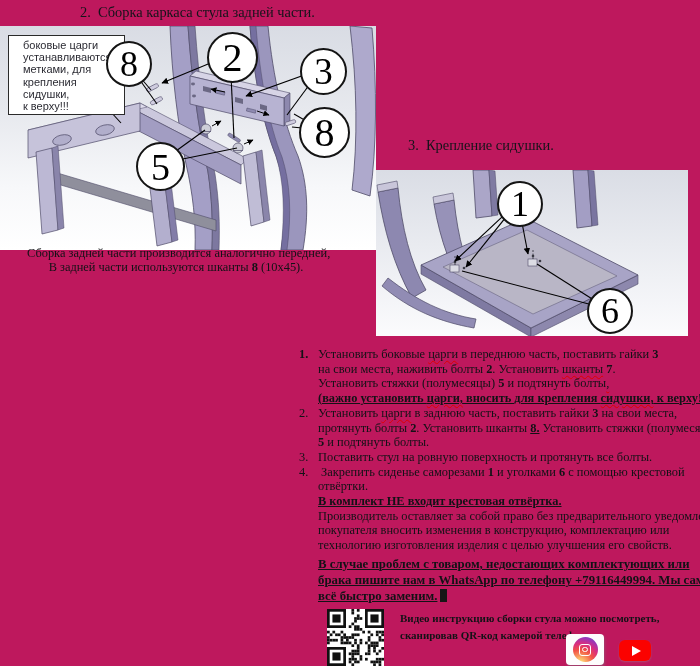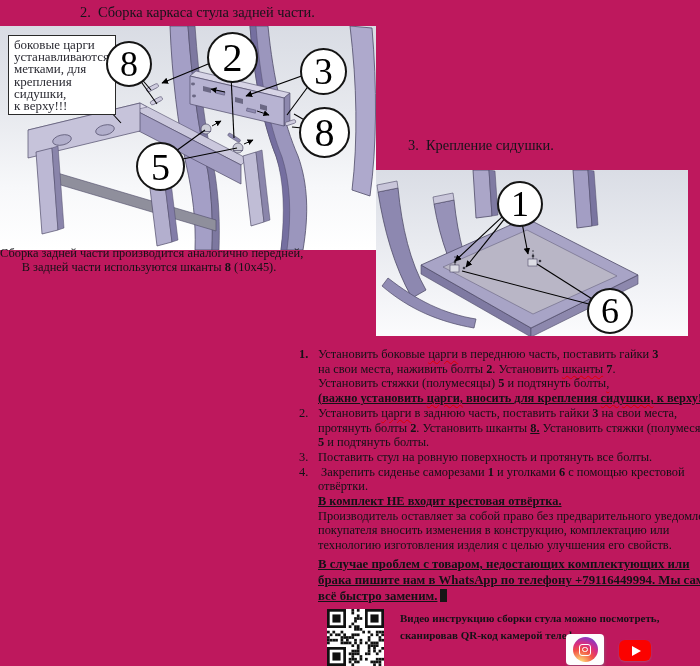--- a/index.html
+++ b/index.html
@@ -4,28 +4,28 @@
 <style>
   html,body{margin:0;padding:0;background:#fff;}
   .page{position:relative;width:700px;height:666px;background:#be185d;overflow:hidden;
         font-family:"Liberation Serif",serif;color:#121216;}
   .abs{position:absolute;}
   .doc-title{font-size:14.4px;white-space:pre;color:#14141a;}
   
   .diagram{position:absolute;overflow:hidden;}
   .diagram svg{position:absolute;left:0;top:0;}
   .callout-box{position:absolute;left:8px;top:9px;width:97px;background:#fff;
-        border:1px solid #2a2a2a;padding:3px 4px 2px 5px;
-        font-family:Liberation Serif, serif;font-size:13px;line-height:12.2px;color:#2b2b33;}
+        border:1px solid #2a2a2a;padding:3px 4px 2px 14px;
+        font-family:Liberation Sans, sans-serif;font-size:11px;line-height:12.2px;color:#2b2b33;}
   .balloon{position:absolute;border:2px solid #141414;border-radius:50%;background:#fff;
         display:flex;align-items:center;justify-content:center;
         font-family:"Liberation Serif",serif;color:#000;line-height:1;}
   
   .tline{white-space:pre;}
-  .caption{font-size:12.4px;line-height:14.4px;text-align:center;}
+  .caption{font-size:12.4px;line-height:14.4px;text-align:center;padding-left:27px;}
   .instr{font-size:12.4px;line-height:14.7px;}
   .li-row{display:flex;}
   .li-num{width:19px;flex:none;}
   .li-body{flex:none;}
   .b{font-weight:bold;}
   .u{text-decoration:underline;text-decoration-thickness:1px;}
   .wv{text-decoration:underline;text-decoration-style:wavy;text-decoration-color:#e00000;
       text-decoration-thickness:1px;text-underline-offset:2px;}
   .notice{font-size:12.8px;line-height:16.2px;font-weight:bold;}
   .video-text{font-size:11px;line-height:16.5px;font-weight:bold;}

